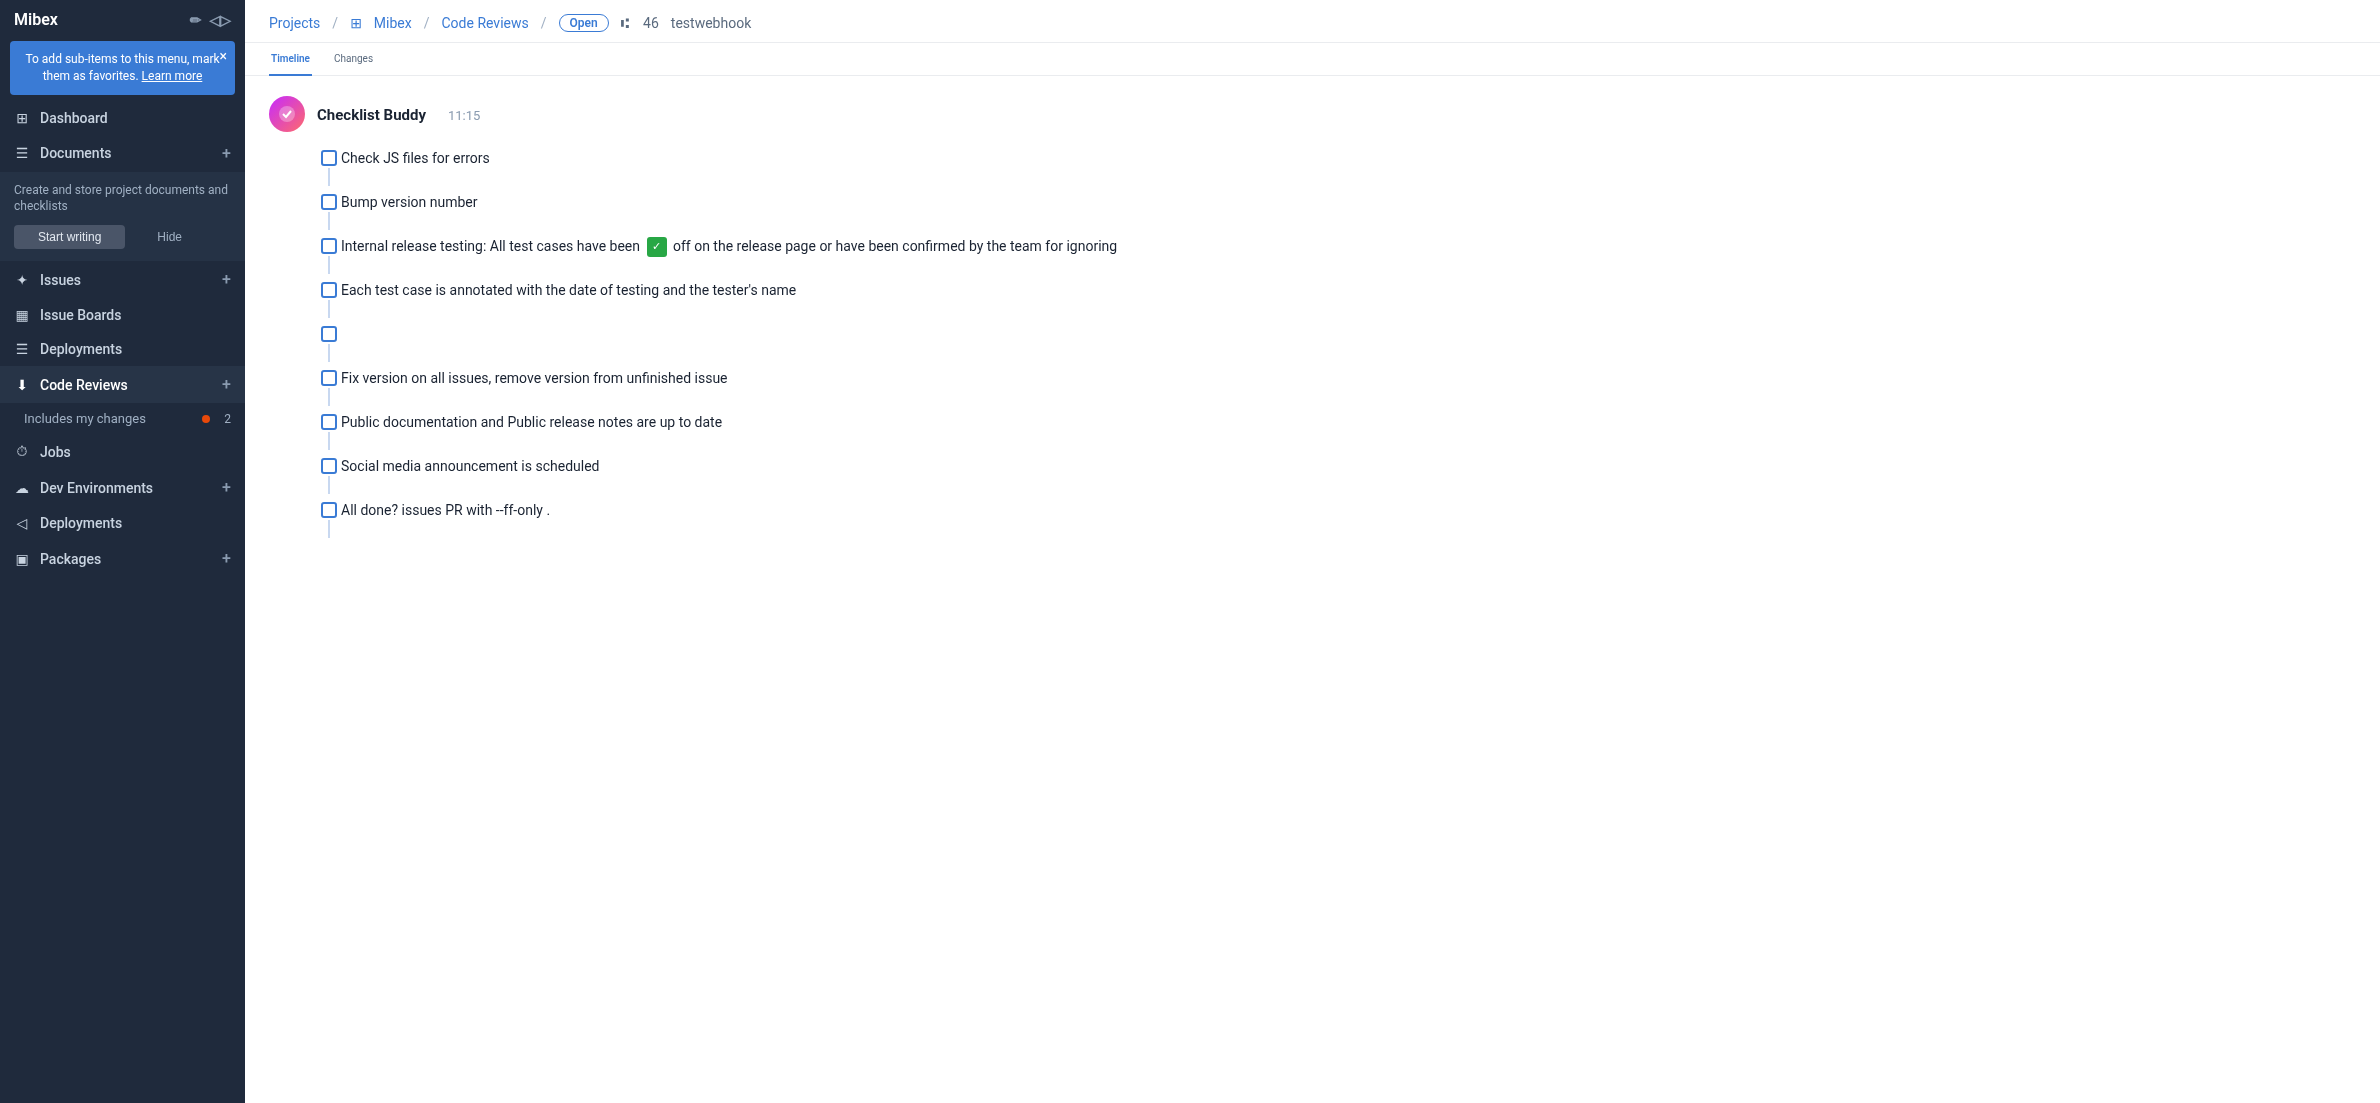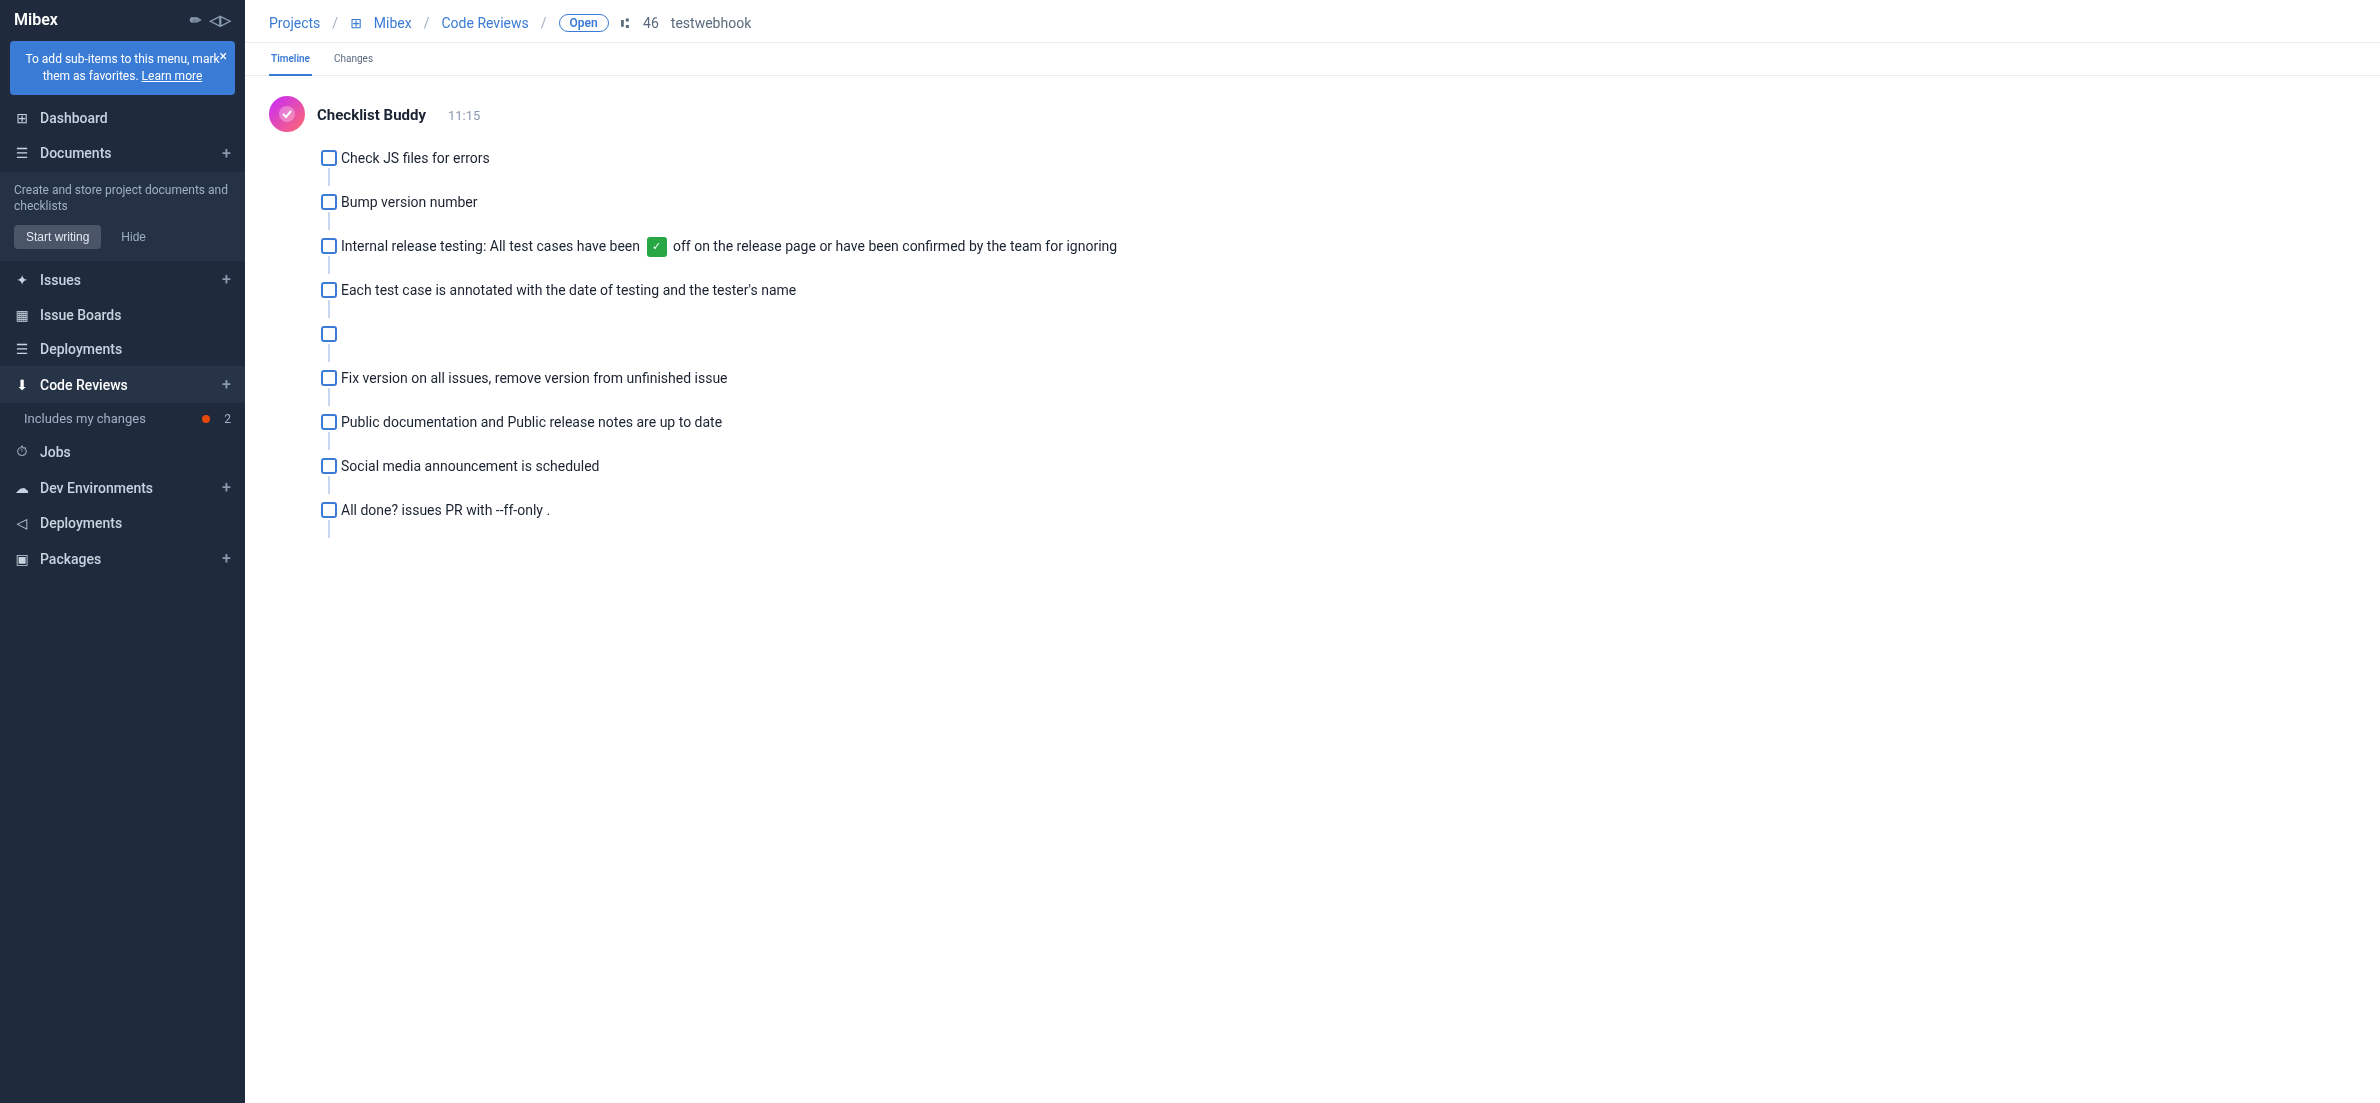--- a/index.html
+++ b/index.html
@@ -87,21 +87,21 @@
       color: #a0b0c3;
       margin-bottom: 10px;
       line-height: 1.4;
     }
     .nav-sub-btns {
       display: flex;
       gap: 8px;
     }
     .nav-sub-btn {
       font-size: 12px;
-      padding: 5px 12px;
+      padding: 5px 24px;
       border-radius: 4px;
       cursor: pointer;
       border: none;
       font-weight: 500;
     }
     .btn-primary-sm { background: #4a5568; color: #e2e8f0; }
     .btn-ghost-sm { background: transparent; color: #a0b0c3; }
 
     .nav-sub-item {
       display: flex;

